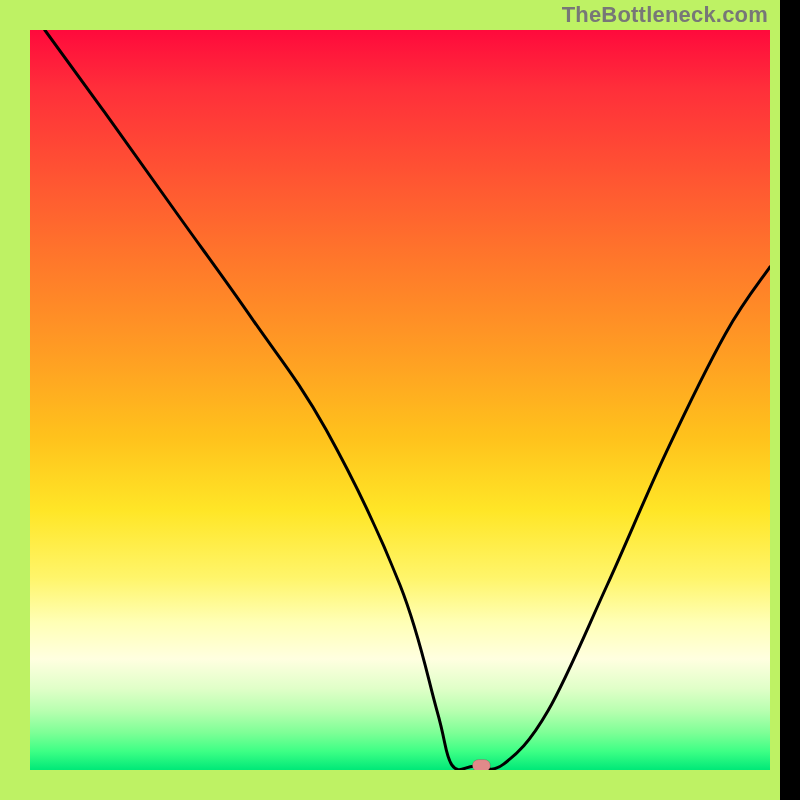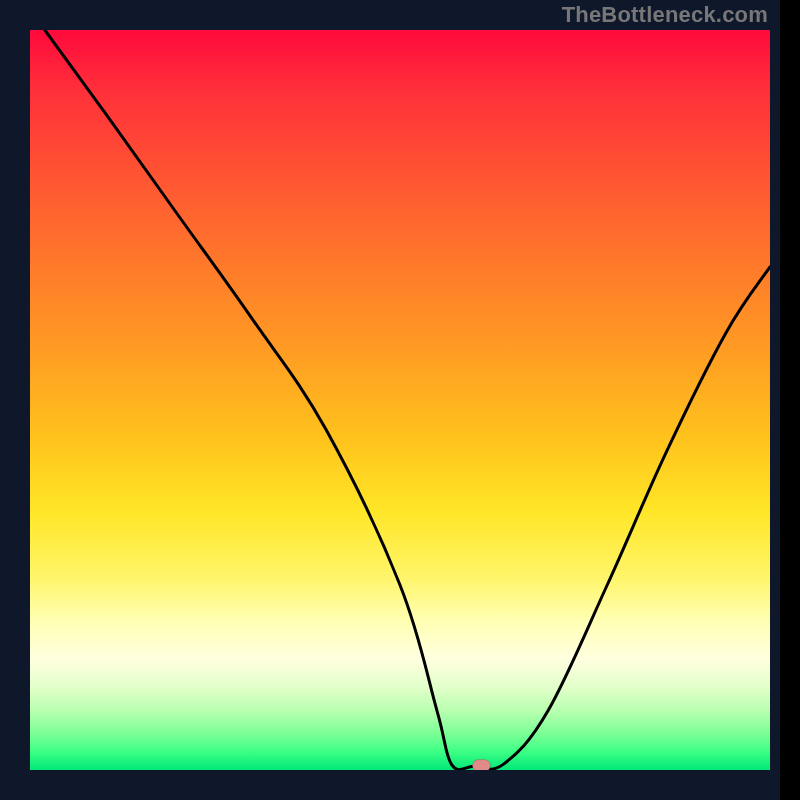--- a/index.html
+++ b/index.html
@@ -10,21 +10,21 @@
     background: #000;
     overflow: hidden;
     font-family: Arial, Helvetica, sans-serif;
   }
   .frame {
     position: absolute;
     top: 0;
     left: 0;
     width: 780px;
     height: 800px;
-    background: #0f172a;
+    background: #bef264;
   }
   .watermark {
     position: absolute;
     top: 2px;
     right: 12px;
     color: #777;
     font-size: 22px;
     font-weight: 600;
     letter-spacing: 0.2px;
     user-select: none;

